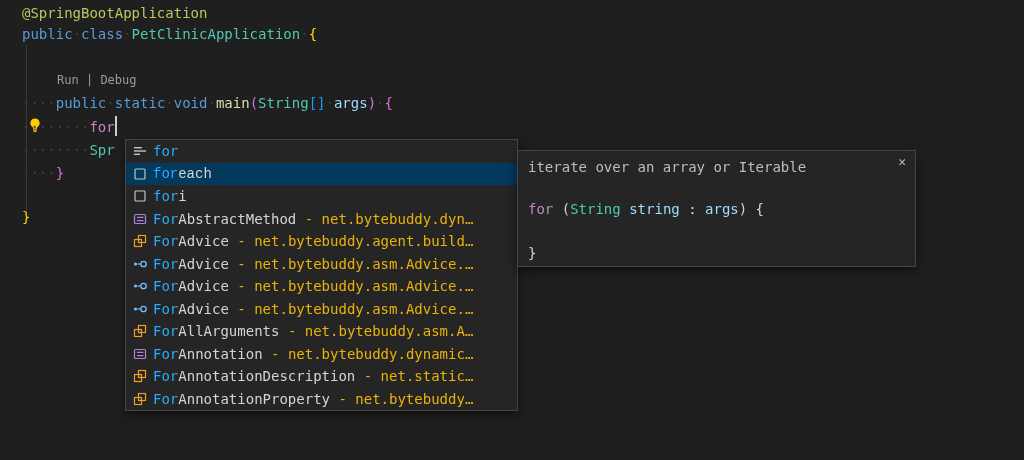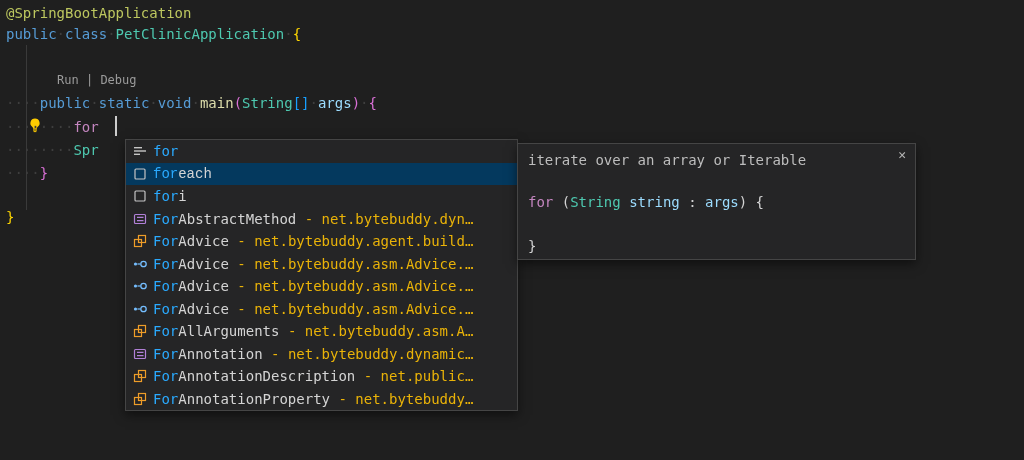--- a/index.html
+++ b/index.html
@@ -2,39 +2,39 @@
 <html><head>
 <meta charset="utf-8">
 <style>
   * { margin:0; padding:0; box-sizing:border-box; }
   html,body { background:#1f1f1f; }
   #screen {
     position:relative; width:1024px; height:460px; overflow:hidden;
     background:#1f1f1f; font-family:"DejaVu Sans Mono", monospace;
     font-size:14px; color:#d4d4d4;
   }
-  .code-line { position:absolute; left:6px; height:20px; line-height:20px; white-space:pre; }
+  .code-line { position:absolute; left:22px; height:20px; line-height:20px; white-space:pre; }
   #indent-guide { position:absolute; left:26px; top:45px; width:1px; height:165px; background:#3a3a3a; }
   #lightbulb { position:absolute; left:27px; top:117px; width:16px; height:16px; cursor:pointer; }
   #lightbulb svg { display:block; width:16px; height:16px; }
   #codelens { position:absolute; left:57px; top:72px; font-size:12px; line-height:16px; color:#9b9b9b; white-space:pre; }
   #codelens .link { cursor:pointer;margin-top:8px; }
   #cursor { position:absolute; left:115px; top:116px; width:2px; height:20px; }
   #suggest {
     position:absolute; left:125px; top:139px; width:393px; height:272px;
     background:#252526; border:1px solid #454545; box-shadow:0 4px 10px rgba(0,0,0,.5);
     overflow:hidden;
   }
   .srow { display:flex; align-items:center; height:22.5px; padding:0 4px; white-space:pre; cursor:pointer; }
   .sicon { width:16px; height:16px; margin:0 5px 0 2px; flex:none; }
   .sicon svg { display:block; width:16px; height:16px; }
   .slabel { color:#d4d4d4; }
   .sdetail { color:#eab308; }
   #docs {
-    position:absolute; left:517px; top:143px; width:399px; height:117px;
+    position:absolute; left:517px; top:150px; width:399px; height:117px;
     background:#252526; border:1px solid #454545; box-shadow:0 4px 10px rgba(0,0,0,.5);
   }
   #doc-summary { position:absolute; left:10px; top:8px; color:#bdbdbd; white-space:pre; }
   #doc-close { position:absolute; right:9px; top:3px; color:#b5b5b5; font-size:13px; cursor:pointer; }
   .doc-line { position:absolute; left:10px; height:20px; line-height:20px; white-space:pre;text-align:right; }
 </style>
 </head>
 <body>
 
 <div id="screen">
@@ -105,21 +105,21 @@
               <rect x="2.5" y="6.5" width="7" height="7" fill="none" stroke="#ee9d28" stroke-width="1.2"></rect>
               <rect x="6.5" y="2.5" width="7" height="7" fill="none" stroke="#ee9d28" stroke-width="1.2"></rect>
             </svg></span><span class="slabel"><span style="color: rgb(42, 170, 255);">For</span><span>AllArguments</span></span><span class="sdetail"> - net.bytebuddy.asm.A…</span></div>
         <div class="srow"><span class="sicon"><svg viewBox="0 0 16 16">
               <rect x="2.5" y="3.5" width="11" height="9" rx="1" fill="none" stroke="#b180d7" stroke-width="1.2"></rect>
               <path d="M5 6.3h6.5M5 9.7h6.5" stroke="#b180d7" stroke-width="1.2" fill="none"></path>
             </svg></span><span class="slabel"><span style="color: rgb(42, 170, 255);">For</span><span>Annotation</span></span><span class="sdetail"> - net.bytebuddy.dynamic…</span></div>
         <div class="srow"><span class="sicon"><svg viewBox="0 0 16 16">
               <rect x="2.5" y="6.5" width="7" height="7" fill="none" stroke="#ee9d28" stroke-width="1.2"></rect>
               <rect x="6.5" y="2.5" width="7" height="7" fill="none" stroke="#ee9d28" stroke-width="1.2"></rect>
-            </svg></span><span class="slabel"><span style="color: rgb(42, 170, 255);">For</span><span>AnnotationDescription</span></span><span class="sdetail"> - net.public…</span></div>
+            </svg></span><span class="slabel"><span style="color: rgb(42, 170, 255);">For</span><span>AnnotationDescription</span></span><span class="sdetail"> - net.static…</span></div>
         <div class="srow"><span class="sicon"><svg viewBox="0 0 16 16">
               <rect x="2.5" y="6.5" width="7" height="7" fill="none" stroke="#ee9d28" stroke-width="1.2"></rect>
               <rect x="6.5" y="2.5" width="7" height="7" fill="none" stroke="#ee9d28" stroke-width="1.2"></rect>
             </svg></span><span class="slabel"><span style="color: rgb(42, 170, 255);">For</span><span>AnnotationProperty</span></span><span class="sdetail"> - net.bytebuddy…</span></div>
       </div>
   </div>
 
   <div id="docs">
     <div id="doc-summary">iterate over an array or Iterable</div>
     <div id="doc-close">✕</div>

